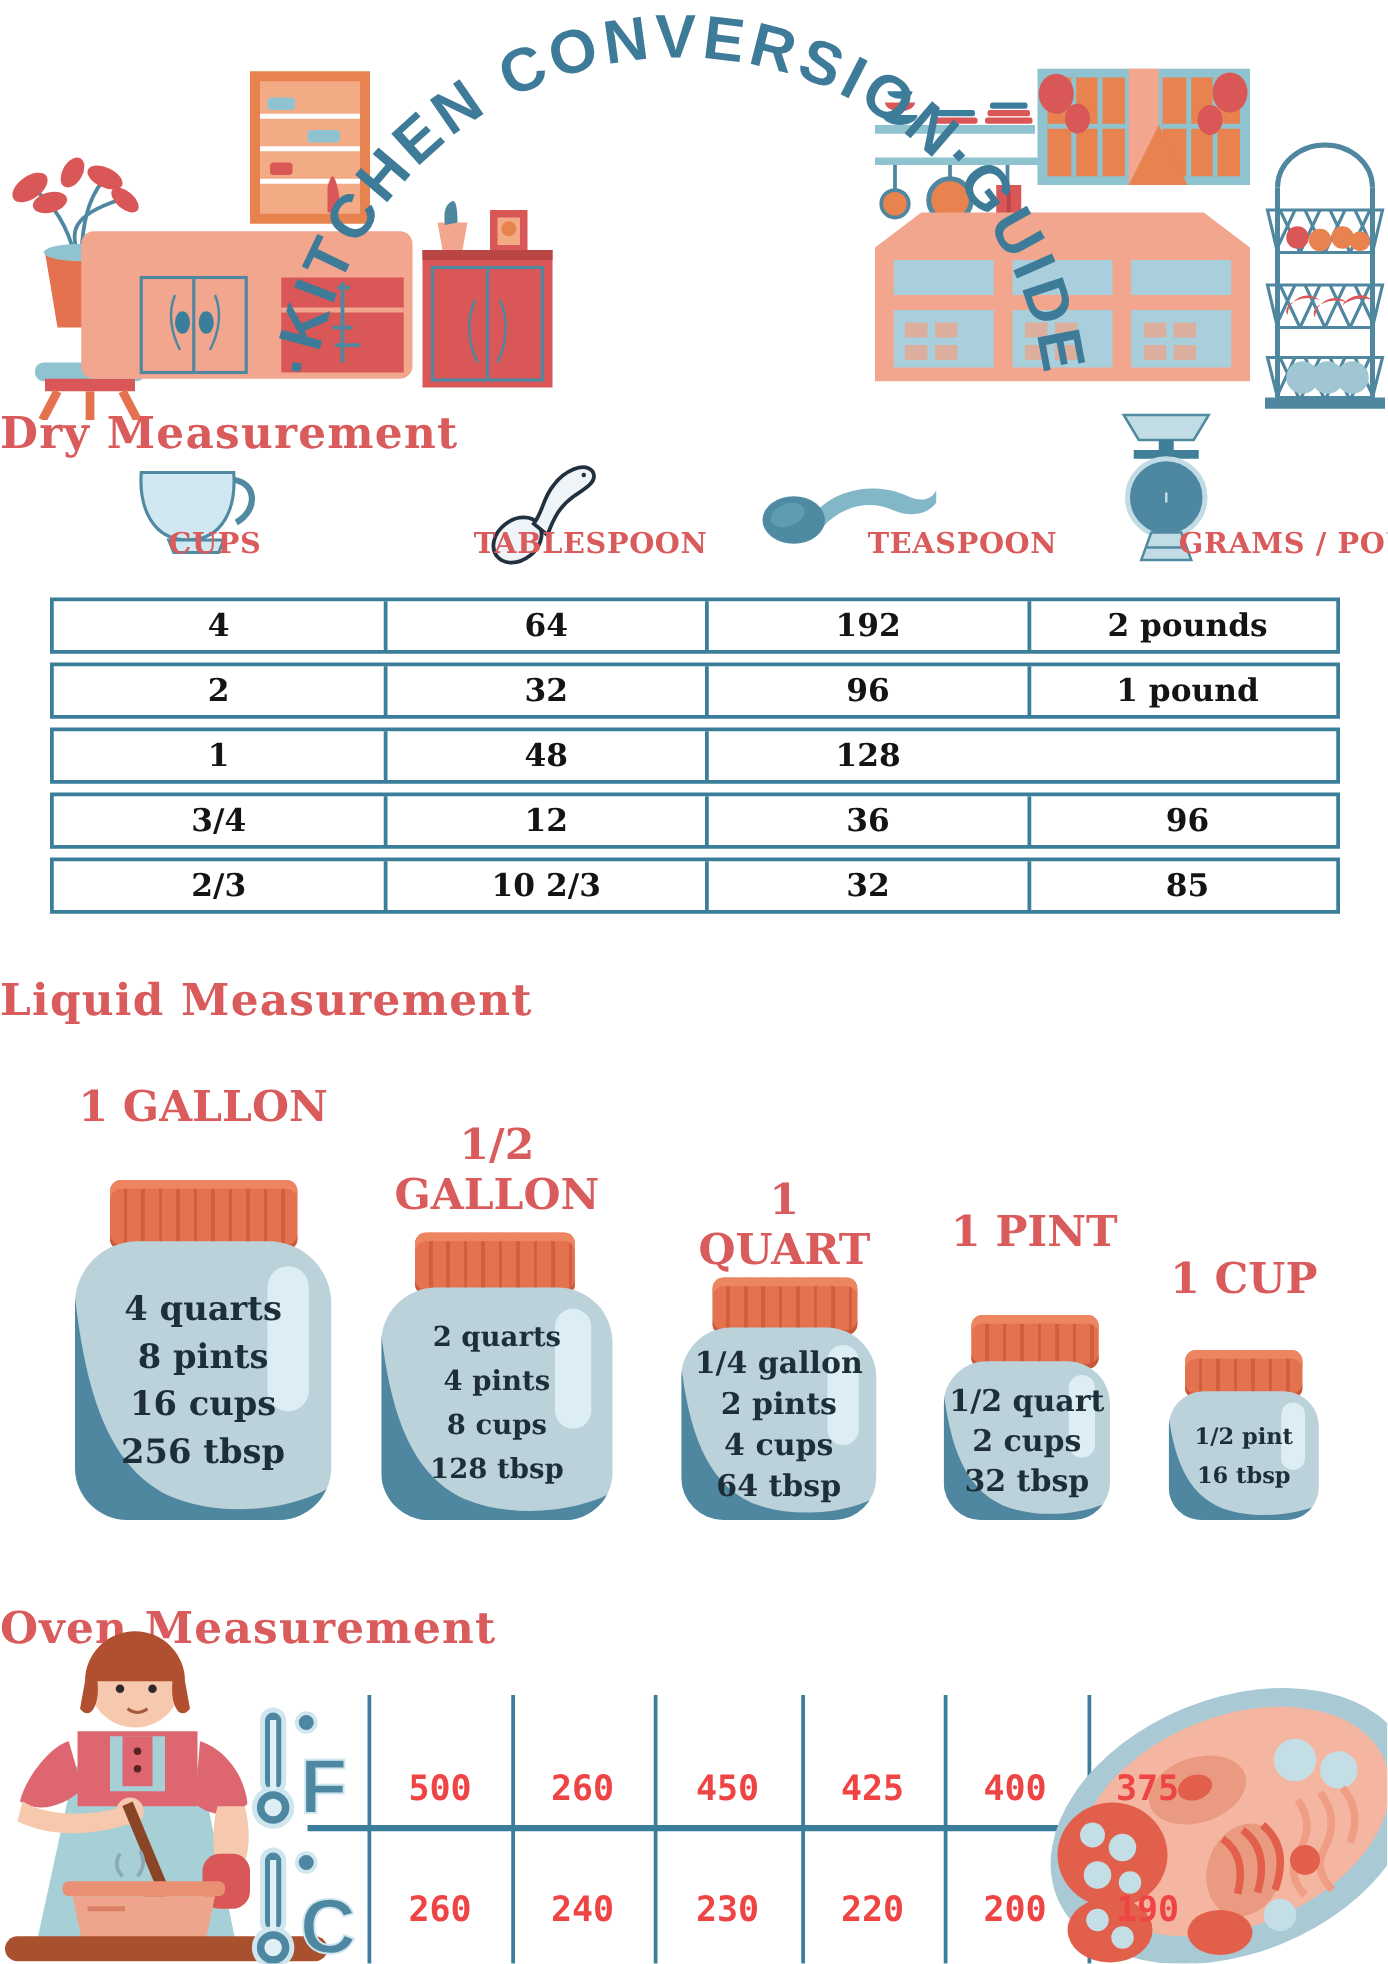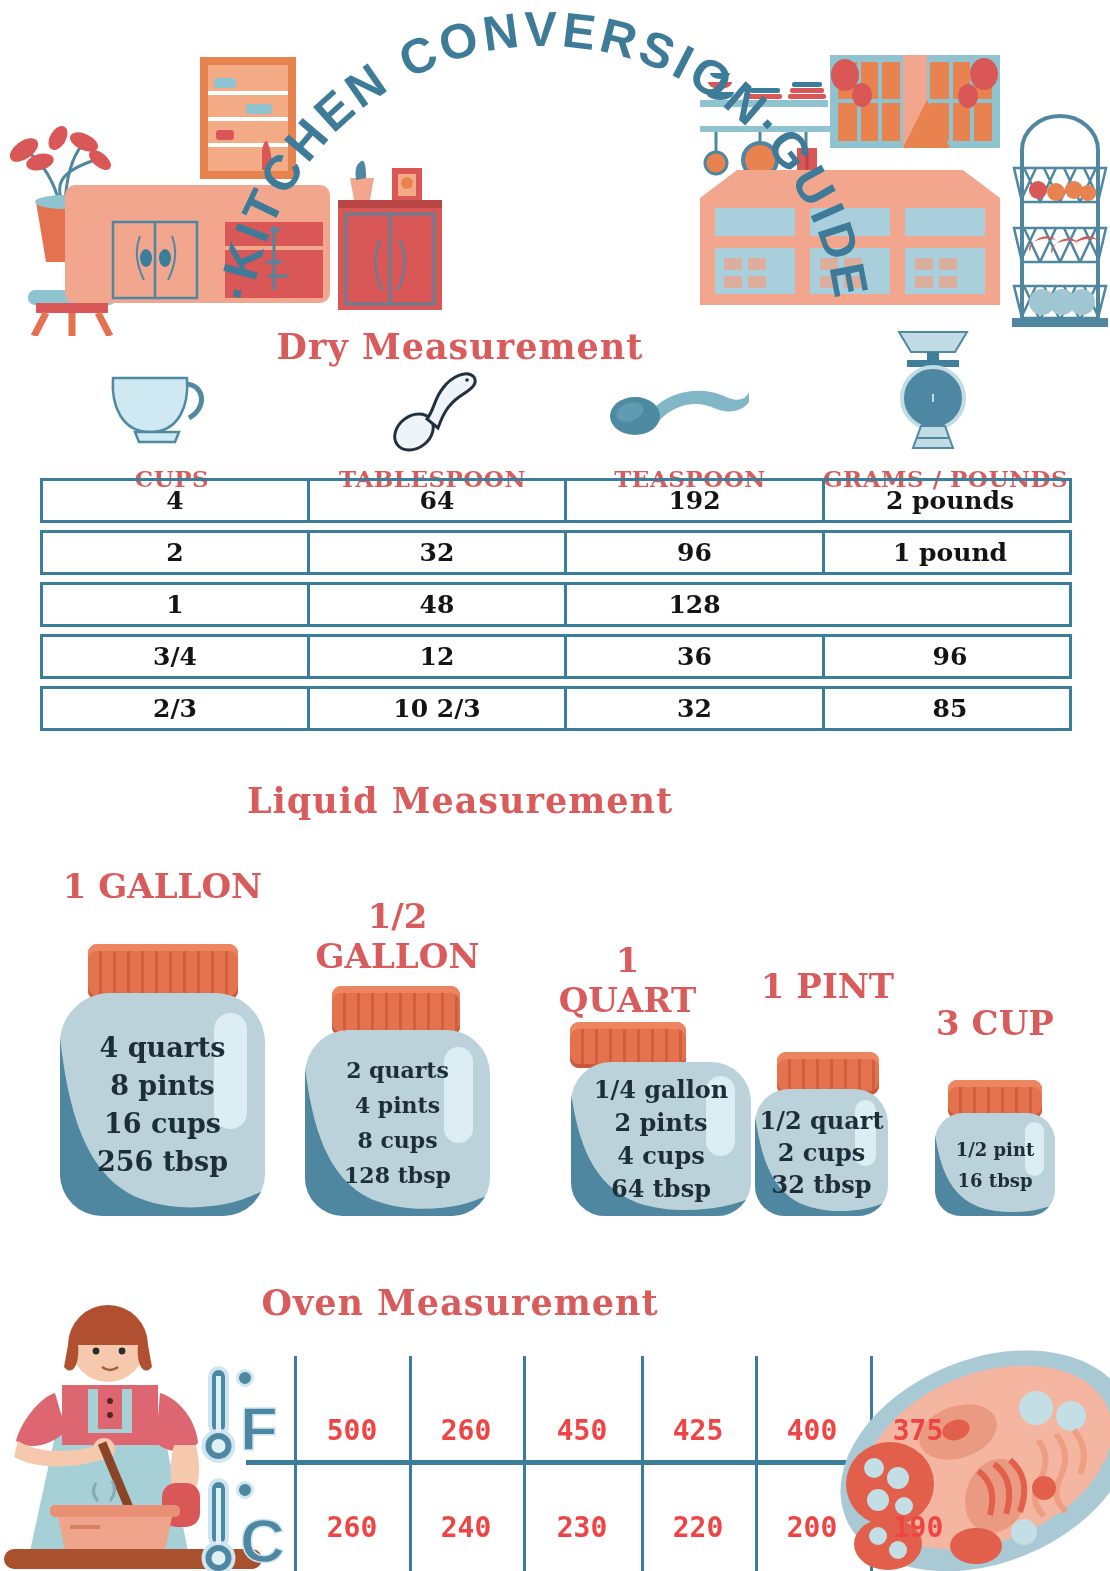--- a/index.html
+++ b/index.html
@@ -2,26 +2,26 @@
 <html><head>
 <meta charset="utf-8">
 <style>
   html,body{margin:0;padding:0;background:#ffffff;}
   .page{position:relative;width:1110px;height:1571px;background:#fff;overflow:hidden;
         font-family:"DejaVu Serif",serif;}
   svg{display:block;}
   .abs{position:absolute;}
 
   
-  .sec-title{position:absolute;left:0;width:920px;text-align:center;
+  .sec-title{position:absolute;left:0;width:920px;
              color:#d95b5b;font-weight:bold;font-size:35px;letter-spacing:1px;}
 
   
-  .col-headers{position:absolute;left:40px;top:465px;width:1032px;display:grid;
-               grid-template-columns:264px 257px 258px 253px;}
+  .col-headers{position:absolute;left:40px;top:421px;width:1032px;display:grid;
+               grid-template-columns:264px 257px 258px 253px;gap:40px;}
   .col-headers span{text-align:center;color:#d95b5b;font-weight:bold;font-size:23px;letter-spacing:.5px;}
   .dry-table{position:absolute;left:40px;top:478px;width:1032px;}
   .drow{display:grid;grid-template-columns:264px 257px 258px 253px;height:45px;margin-bottom:7px;
         border:3px solid #3a7e99;box-sizing:border-box;}
   .dcell{display:flex;align-items:center;justify-content:center;font-size:25px;font-weight:bold;
          color:#141414;border-left:3px solid #3a7e99;}
   .dcell:first-child{border-left:none;}
 
   
   .jar-label{position:absolute;text-align:center;color:#d95b5b;font-weight:bold;font-size:34px;}
@@ -268,21 +268,21 @@
       <div class="dcell">85</div>
     </div>
   </div>
 
   <div class="sec-title" style="top:780px">Liquid Measurement</div>
 
   <div class="jar-label" style="left:60px;top:866px;width:205px">1 GALLON</div>
   <div class="jar-label" style="left:305px;top:896px;width:185px">1/2 GALLON</div>
   <div class="jar-label" style="left:545px;top:940px;width:165px">1 QUART</div>
   <div class="jar-label" style="left:755px;top:966px;width:145px">1 PINT</div>
-  <div class="jar-label" style="left:935px;top:1003px;width:120px">3 CUP</div>
+  <div class="jar-label" style="left:935px;top:1003px;width:120px">1 CUP</div>
 
   <div class="cap" style="left:88px;top:944px;width:150px;height:56px"></div>
   <div class="jbody" style="left:60px;top:993px;width:205px;height:223px;border-radius:50px 50px 42px 42px">
     <svg class="swoosh" viewBox="0 0 100 100" preserveAspectRatio="none">
       <path d="M0 20 C 4 52 12 80 36 91 C 58 100 86 96 100 88 L100 100 L0 100 Z" fill="#4f87a0"></path>
     </svg>
     <div class="shine"></div>
     <div class="jlines" style="font-size:27px;line-height:38px">
       <span>4 quarts</span>
       <span>8 pints</span>
@@ -299,21 +299,21 @@
     <div class="shine"></div>
     <div class="jlines" style="font-size:22px;line-height:35px">
       <span>2 quarts</span>
       <span>4 pints</span>
       <span>8 cups</span>
       <span>128 tbsp</span>
     </div>
   </div>
 
   <div class="cap" style="left:570px;top:1022px;width:116px;height:46px"></div>
-  <div class="jbody" style="left:571px;top:1062px;width:180px;height:154px;border-radius:40px 40px 34px 34px">
+  <div class="jbody" style="left:545px;top:1062px;width:156px;height:154px;border-radius:40px 40px 34px 34px">
     <svg class="swoosh" viewBox="0 0 100 100" preserveAspectRatio="none">
       <path d="M0 20 C 4 52 12 80 36 91 C 58 100 86 96 100 88 L100 100 L0 100 Z" fill="#4f87a0"></path>
     </svg>
     <div class="shine"></div>
     <div class="jlines" style="font-size:24px;line-height:33px">
       <span>1/4 gallon</span>
       <span>2 pints</span>
       <span>4 cups</span>
       <span>64 tbsp</span>
     </div>

